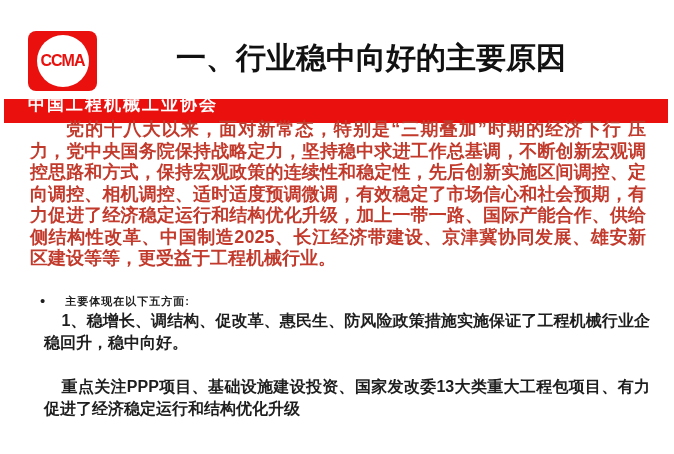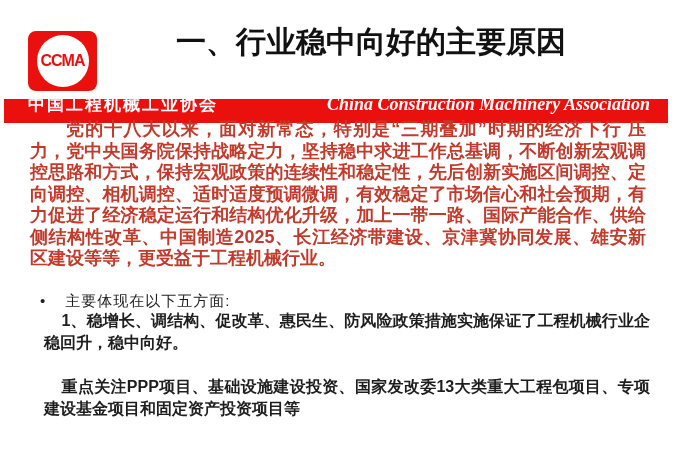--- a/index.html
+++ b/index.html
@@ -28,21 +28,21 @@
     width:52px;height:52px;border-radius:50%;
     background:#fff;
     display:flex;align-items:center;justify-content:center;
   }
   .logo-text{
     color:var(--logo-red);
     font-weight:800;font-size:16px;letter-spacing:-1px;
   }
   
   .title{
-    position:absolute;left:176px;top:24px;margin:0;
+    position:absolute;left:176px;top:40px;margin:0;
     font-size:30px;line-height:36px;font-weight:bold;
     color:#111;white-space:nowrap;
   }
   
   .banner{
     position:absolute;left:4px;top:99px;
     width:664px;height:24px;
     background:var(--banner-red);
     display:flex;align-items:center;justify-content:space-between;
     box-sizing:border-box;
@@ -70,21 +70,21 @@
   
   .bullet-row{
     position:absolute;left:40px;top:292px;
     display:flex;align-items:flex-start;
     color:var(--text-black);
   }
   .bullet-dot{
     font-size:15px;line-height:18px;margin-right:20px;
   }
   .bullet-text{
-    font-size:15px;line-height:18px;font-weight:normal;
+    font-size:11px;line-height:18px;font-weight:bold;
     letter-spacing:1px;
   }
   
   .point{
     position:absolute;left:44px;margin:0;
     width:606px;
     color:var(--text-black);
     font-weight:bold;
     font-size:16px;line-height:22px;
     text-align:justify;
@@ -101,27 +101,26 @@
   <div class="logo">
     <div class="logo-circle">
       <span class="logo-text">CCMA</span>
     </div>
   </div>
 
   <h1 class="title">一、行业稳中向好的主要原因</h1>
 
   <div class="banner">
     <span class="banner-cn">中国工程机械工业协会</span>
-    <span class="banner-en">China Construction Machinery Association</span>
   </div>
 
   <p class="intro">党的十八大以来，面对新常态，特别是“三期叠加”时期的经济下行 压力，党中央国务院保持战略定力，坚持稳中求进工作总基调，不断创新宏观调控思路和方式，保持宏观政策的连续性和稳定性，先后创新实施区间调控、定向调控、相机调控、适时适度预调微调，有效稳定了市场信心和社会预期，有力促进了经济稳定运行和结构优化升级，加上一带一路、国际产能合作、供给侧结构性改革、中国制造2025、长江经济带建设、京津冀协同发展、雄安新区建设等等，更受益于工程机械行业。</p>
 
   <div class="bullet-row">
     <span class="bullet-dot">•</span>
     <span class="bullet-text">主要体现在以下五方面:</span>
   </div>
 
   <p class="point point1">1、稳增长、调结构、促改革、惠民生、防风险政策措施实施保证了工程机械行业企稳回升，稳中向好。</p>
 
-  <p class="point point2">重点关注PPP项目、基础设施建设投资、国家发改委13大类重大工程包项目、专项建设基金项目和固定资产投资项目等</p>
+  <p class="point point2">重点关注PPP项目、基础设施建设投资、国家发改委13大类重大工程包项目、有力促进了经济稳定运行和结构优化升级</p>
 
 </div>
 
 </body></html>

